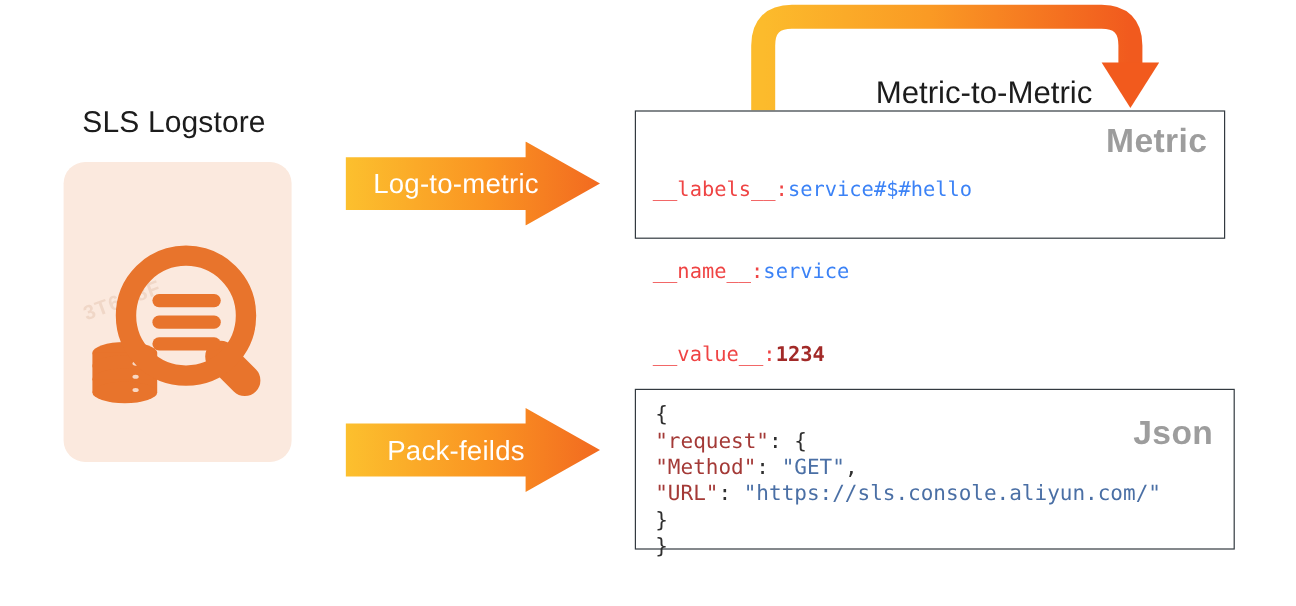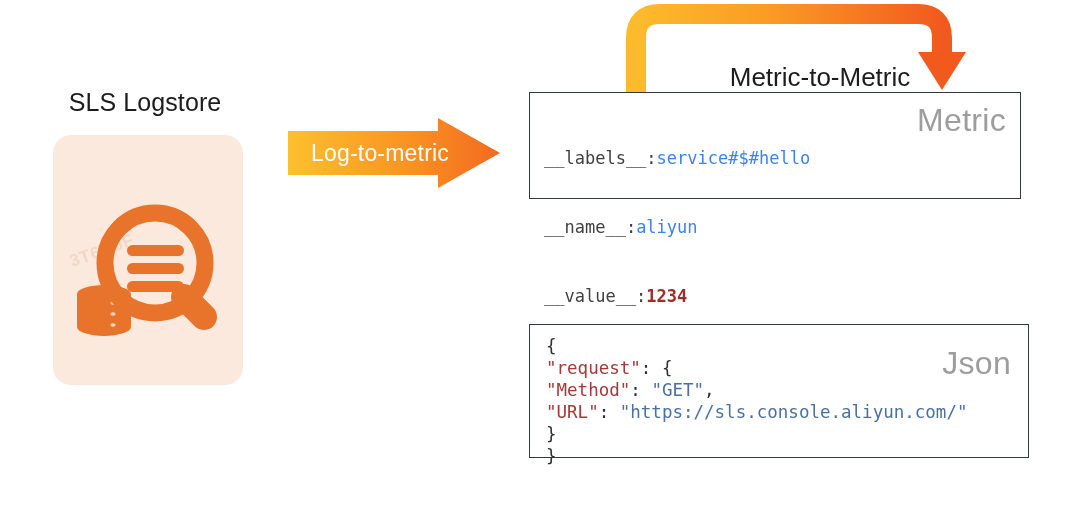--- a/index.html
+++ b/index.html
@@ -111,42 +111,42 @@
     background: #ffffff;
     box-sizing: border-box;
   }
   #metric-box { left: 529px; top: 92px; width: 492px; height: 107px; }
   #json-box   { left: 529px; top: 324px; width: 500px; height: 134px; }
 
   .box-tag {
     position: absolute;
     right: 14px;
     top: 9px;
-    font-size: 32px;
-    font-weight: normal;
+    font-size: 28px;
+    font-weight: bold;
     color: #9d9d9d;
     letter-spacing: 0.3px;
   }
   #json-box .box-tag { top: 20px; right: 17px; }
 
   .code-lines {
     position: absolute;
     left: 14px;
     top: 8px;
     font-family: "DejaVu Sans Mono", "Liberation Mono", monospace;
     font-size: 17px;
     line-height: 23px;
     white-space: pre;
   }
   #json-box .code-lines { top: 10px; left: 16px; line-height: 22px; font-size: 17.5px; }
 
   .code-line { white-space: pre; }
 
   
-  .tok-key    { color: #404040; }
+  .tok-key    { color: #ef4444; }
   .tok-plain  { color: #3b82f6; }
   .tok-number { color: #a22a28; font-weight: bold; }
 
   
   .j-punct  { color: #2f2f2f; }
   .j-key    { color: #a43a37; }
   .j-string { color: #4a6fa5; }
 </style>
 </head>
 <body>
@@ -195,39 +195,52 @@
           <stop offset="0%" stop-color="#fcc02e"></stop>
           <stop offset="55%" stop-color="#fa9422"></stop>
           <stop offset="100%" stop-color="#f26a20"></stop>
         </linearGradient>
       </defs>
       <path d="M0,13 L150,13 L150,0 L212,35 L150,70 L150,57 L0,57 Z" fill="url(#gradA)"></path>
     </svg>
     <div class="arrow-label">Log-to-metric</div>
   </div>
 
+  <div id="arrow-pack-fields" class="flow-arrow">
+    <svg width="212" height="70" viewBox="0 0 212 70">
+      <defs>
+        <linearGradient id="gradB" x1="0" y1="0" x2="1" y2="0">
+          <stop offset="0%" stop-color="#fcc02e"></stop>
+          <stop offset="55%" stop-color="#fa9422"></stop>
+          <stop offset="100%" stop-color="#f26a20"></stop>
+        </linearGradient>
+      </defs>
+      <path d="M0,13 L150,13 L150,0 L212,35 L150,70 L150,57 L0,57 Z" fill="url(#gradB)"></path>
+    </svg>
+    <div class="arrow-label">Pack-feilds</div>
+  </div>
 
   <svg id="curved-arrow" viewBox="0 0 390 95">
     <defs>
       <linearGradient id="gradC" x1="0" y1="0" x2="1" y2="0">
         <stop offset="0%" stop-color="#fcbb2c"></stop>
         <stop offset="45%" stop-color="#fa9a24"></stop>
         <stop offset="100%" stop-color="#f15a1e"></stop>
       </linearGradient>
     </defs>
     <path d="M26,92 L26,38 Q26,14 50,14 L308,14 Q332,14 332,38 L332,54" fill="none" stroke="url(#gradC)" stroke-width="20" stroke-linecap="butt"></path>
     <path d="M332,90 L308,52 L356,52 Z" fill="#f25a1d"></path>
   </svg>
   <div id="curved-arrow-label">Metric-to-Metric</div>
 
   <div id="metric-box" class="code-box">
     <div class="box-tag">Metric</div>
     <div class="code-lines">
       <div class="code-line"><span class="tok-key">__labels__:</span><span class="tok-plain">service#$#hello</span></div>
-      <div class="code-line"><span class="tok-key">__name__:</span><span class="tok-plain">aliyun</span></div>
+      <div class="code-line"><span class="tok-key">__name__:</span><span class="tok-plain">service</span></div>
       <div class="code-line"><span class="tok-key">__value__:</span><span class="tok-number">1234</span></div>
     </div>
   </div>
 
   <div id="json-box" class="code-box">
     <div class="box-tag">Json</div>
     <div class="code-lines" id="json-code-lines"><div class="code-line"><span class="j-punct">{</span></div><div class="code-line"><span class="j-key">"request"</span><span class="j-punct">: {</span></div><div class="code-line"><span class="j-key">"Method"</span><span class="j-punct">: </span><span class="j-string">"GET"</span><span class="j-punct">,</span></div><div class="code-line"><span class="j-key">"URL"</span><span class="j-punct">: </span><span class="j-string">"https://sls.console.aliyun.com/"</span></div><div class="code-line"><span class="j-punct">}</span></div><div class="code-line"><span class="j-punct">}</span></div></div>
   </div>
 
 </div>

